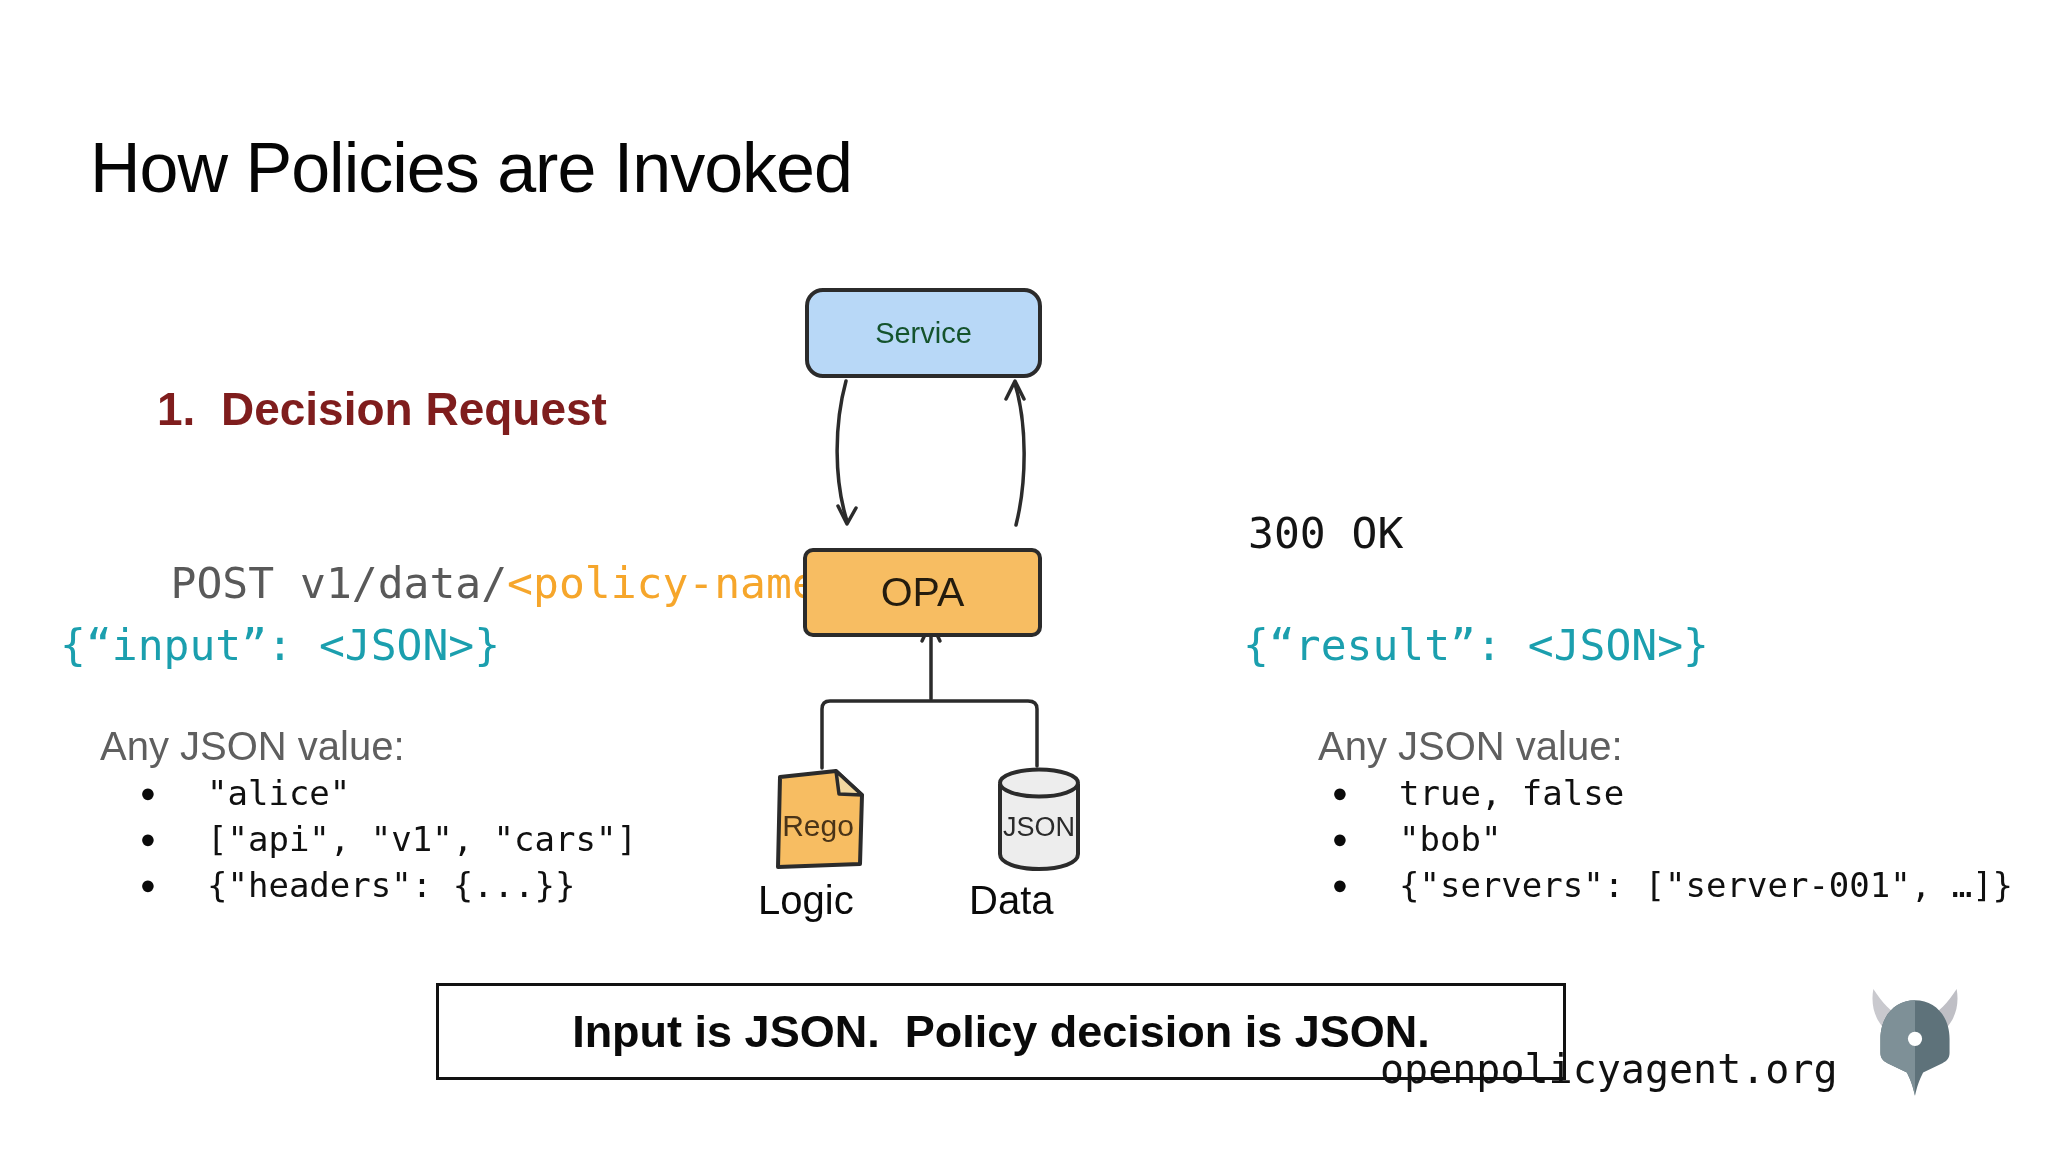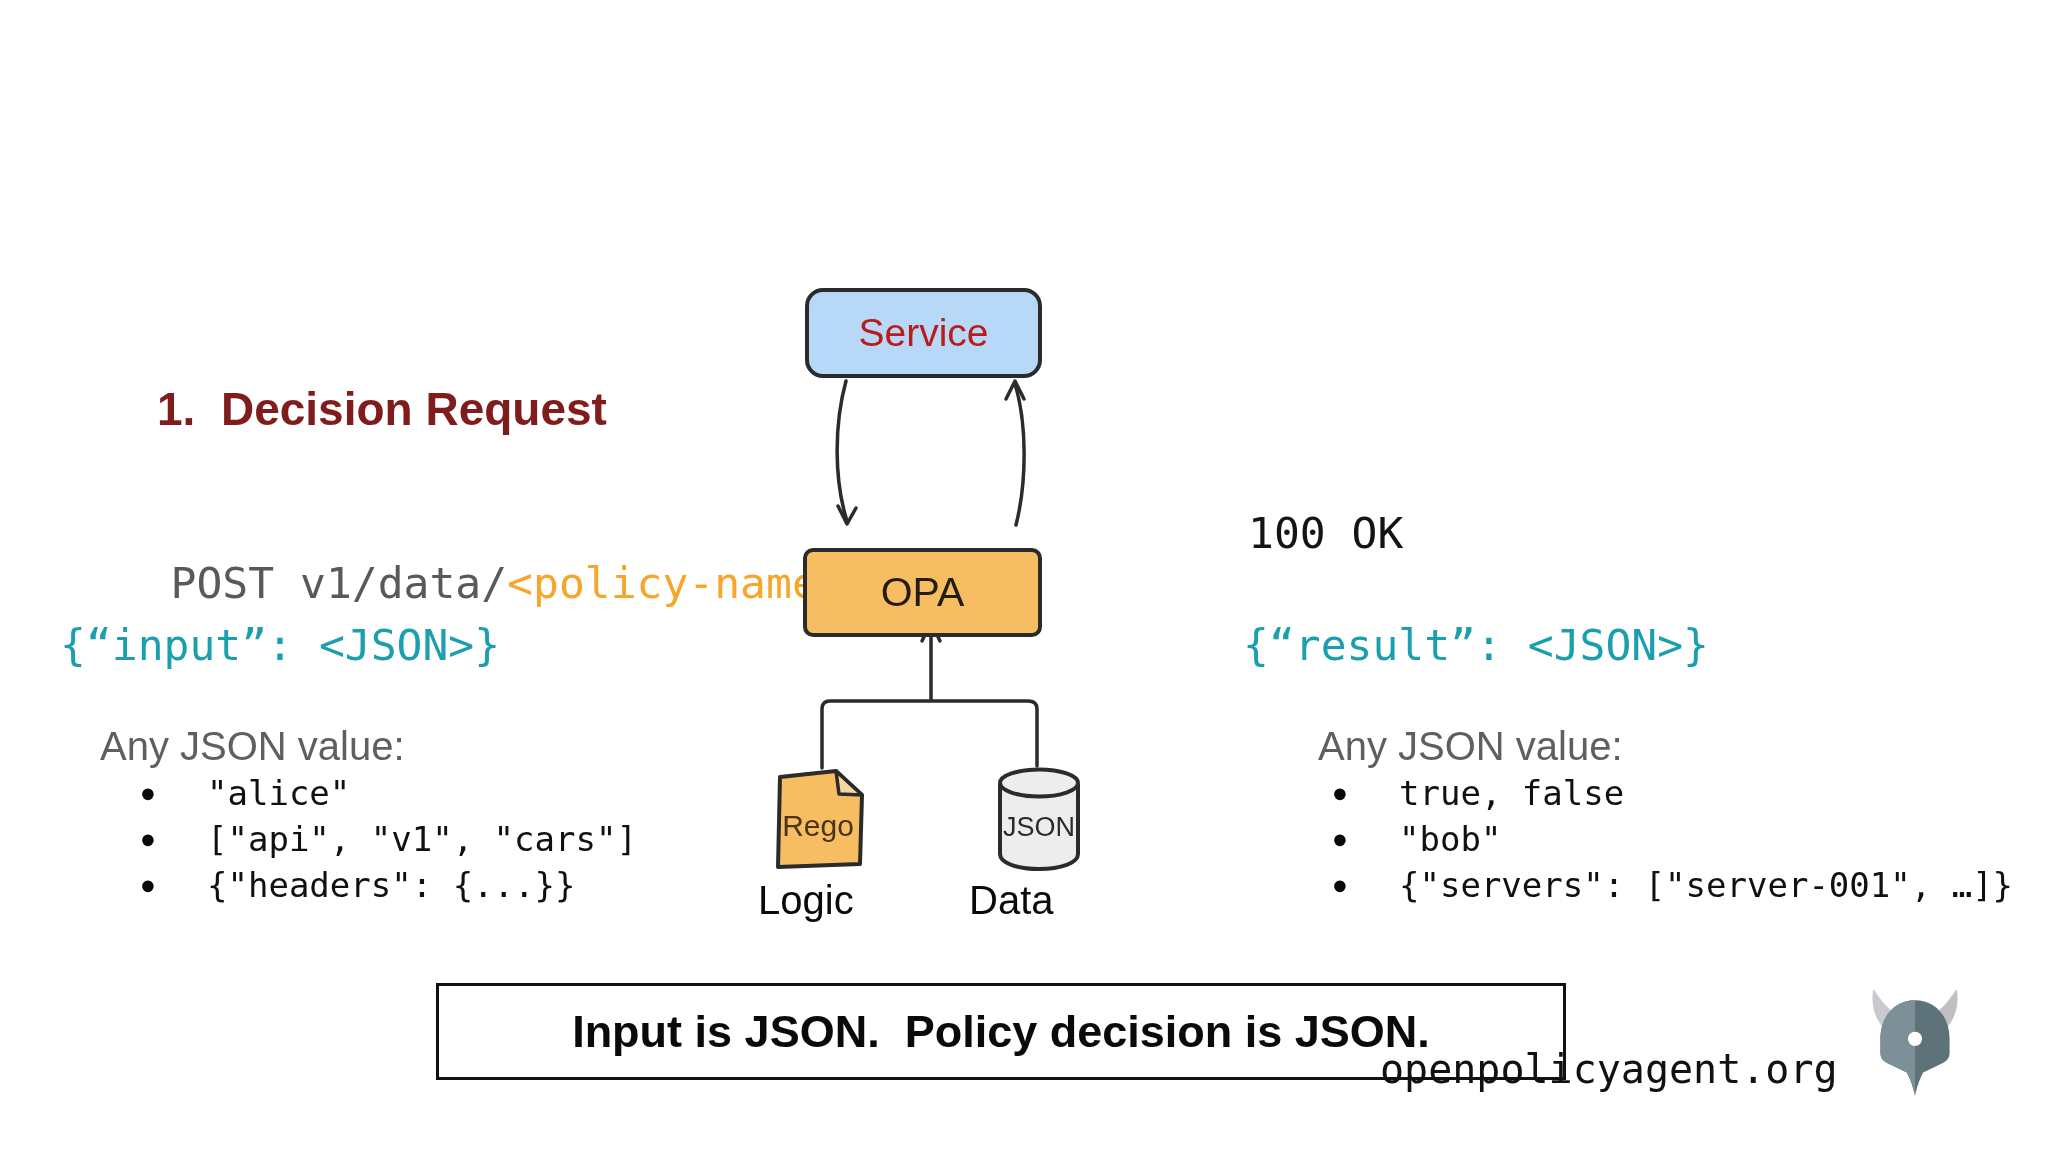--- a/index.html
+++ b/index.html
@@ -29,40 +29,41 @@
   }
   .bullet-text{font-size:34px;color:#101010;}
   .node{
     display:flex;align-items:center;justify-content:center;
     border:4px solid #2b2b2b;box-sizing:border-box;
   }
   .service-box{
     left:805px;top:288px;width:237px;height:90px;border-radius:18px;
     background:var(--service-fill);
   }
-  .service-box .node-label{font-size:39px;color:#b91c1c;}
+  .service-box .node-label{font-size:29px;color:#14532d;}
   .opa-box{
     left:803px;top:548px;width:239px;height:89px;border-radius:10px;
     background:var(--opa-fill);
   }
   .opa-box .node-label{font-size:41px;color:#241c0e;}
   .diagram-caption{top:878px;width:140px;font-size:40px;color:#0a0a0a;}
   .banner{
     left:436px;top:942px;width:1124px;height:91px;border:3px solid #111;
     display:flex;align-items:center;justify-content:center;background:#fff;margin-top:41px;
   }
   .banner-text{font-size:45px;font-weight:bold;color:#0a0a0a;}
   .footer-url{left:1380px;top:1046px;font-size:40px;color:#111;}
   svg{display:block;}
 </style>
 </head>
 <body>
 
 <div id="slide">
 
+  <div class="abs title">How Policies are Invoked</div>
 
   <div class="abs sec-heading pre" style="left:157px;">1.  Decision Request</div>
 
   <div class="abs endpoint mono pre">
     <span>POST v1/data/</span><span class="policy">&lt;policy-name&gt;</span>
   </div>
 
   <div class="abs payload mono pre" style="left:60px;">{“input”: &lt;JSON&gt;}</div>
 
   <div class="abs anyjson" style="left:100px;">Any JSON value:</div>
@@ -76,21 +77,21 @@
       <span class="bullet-dot">●</span>
       <span class="bullet-text mono pre">["api", "v1", "cars"]</span>
     </div>
     <div class="bullet-row">
       <span class="bullet-dot">●</span>
       <span class="bullet-text mono pre">{"headers": {...}}</span>
     </div>
   </div>
 
 
-  <div class="abs status mono pre">100 OK</div>
+  <div class="abs status mono pre">300 OK</div>
 
   <div class="abs payload mono pre" style="left:1243px;">{“result”: &lt;JSON&gt;}</div>
 
   <div class="abs anyjson" style="left:1318px;">Any JSON value:</div>
 
   <div class="abs bullets" style="left:1325px;">
     <div class="bullet-row">
       <span class="bullet-dot">●</span>
       <span class="bullet-text mono pre">true, false</span>
     </div>

